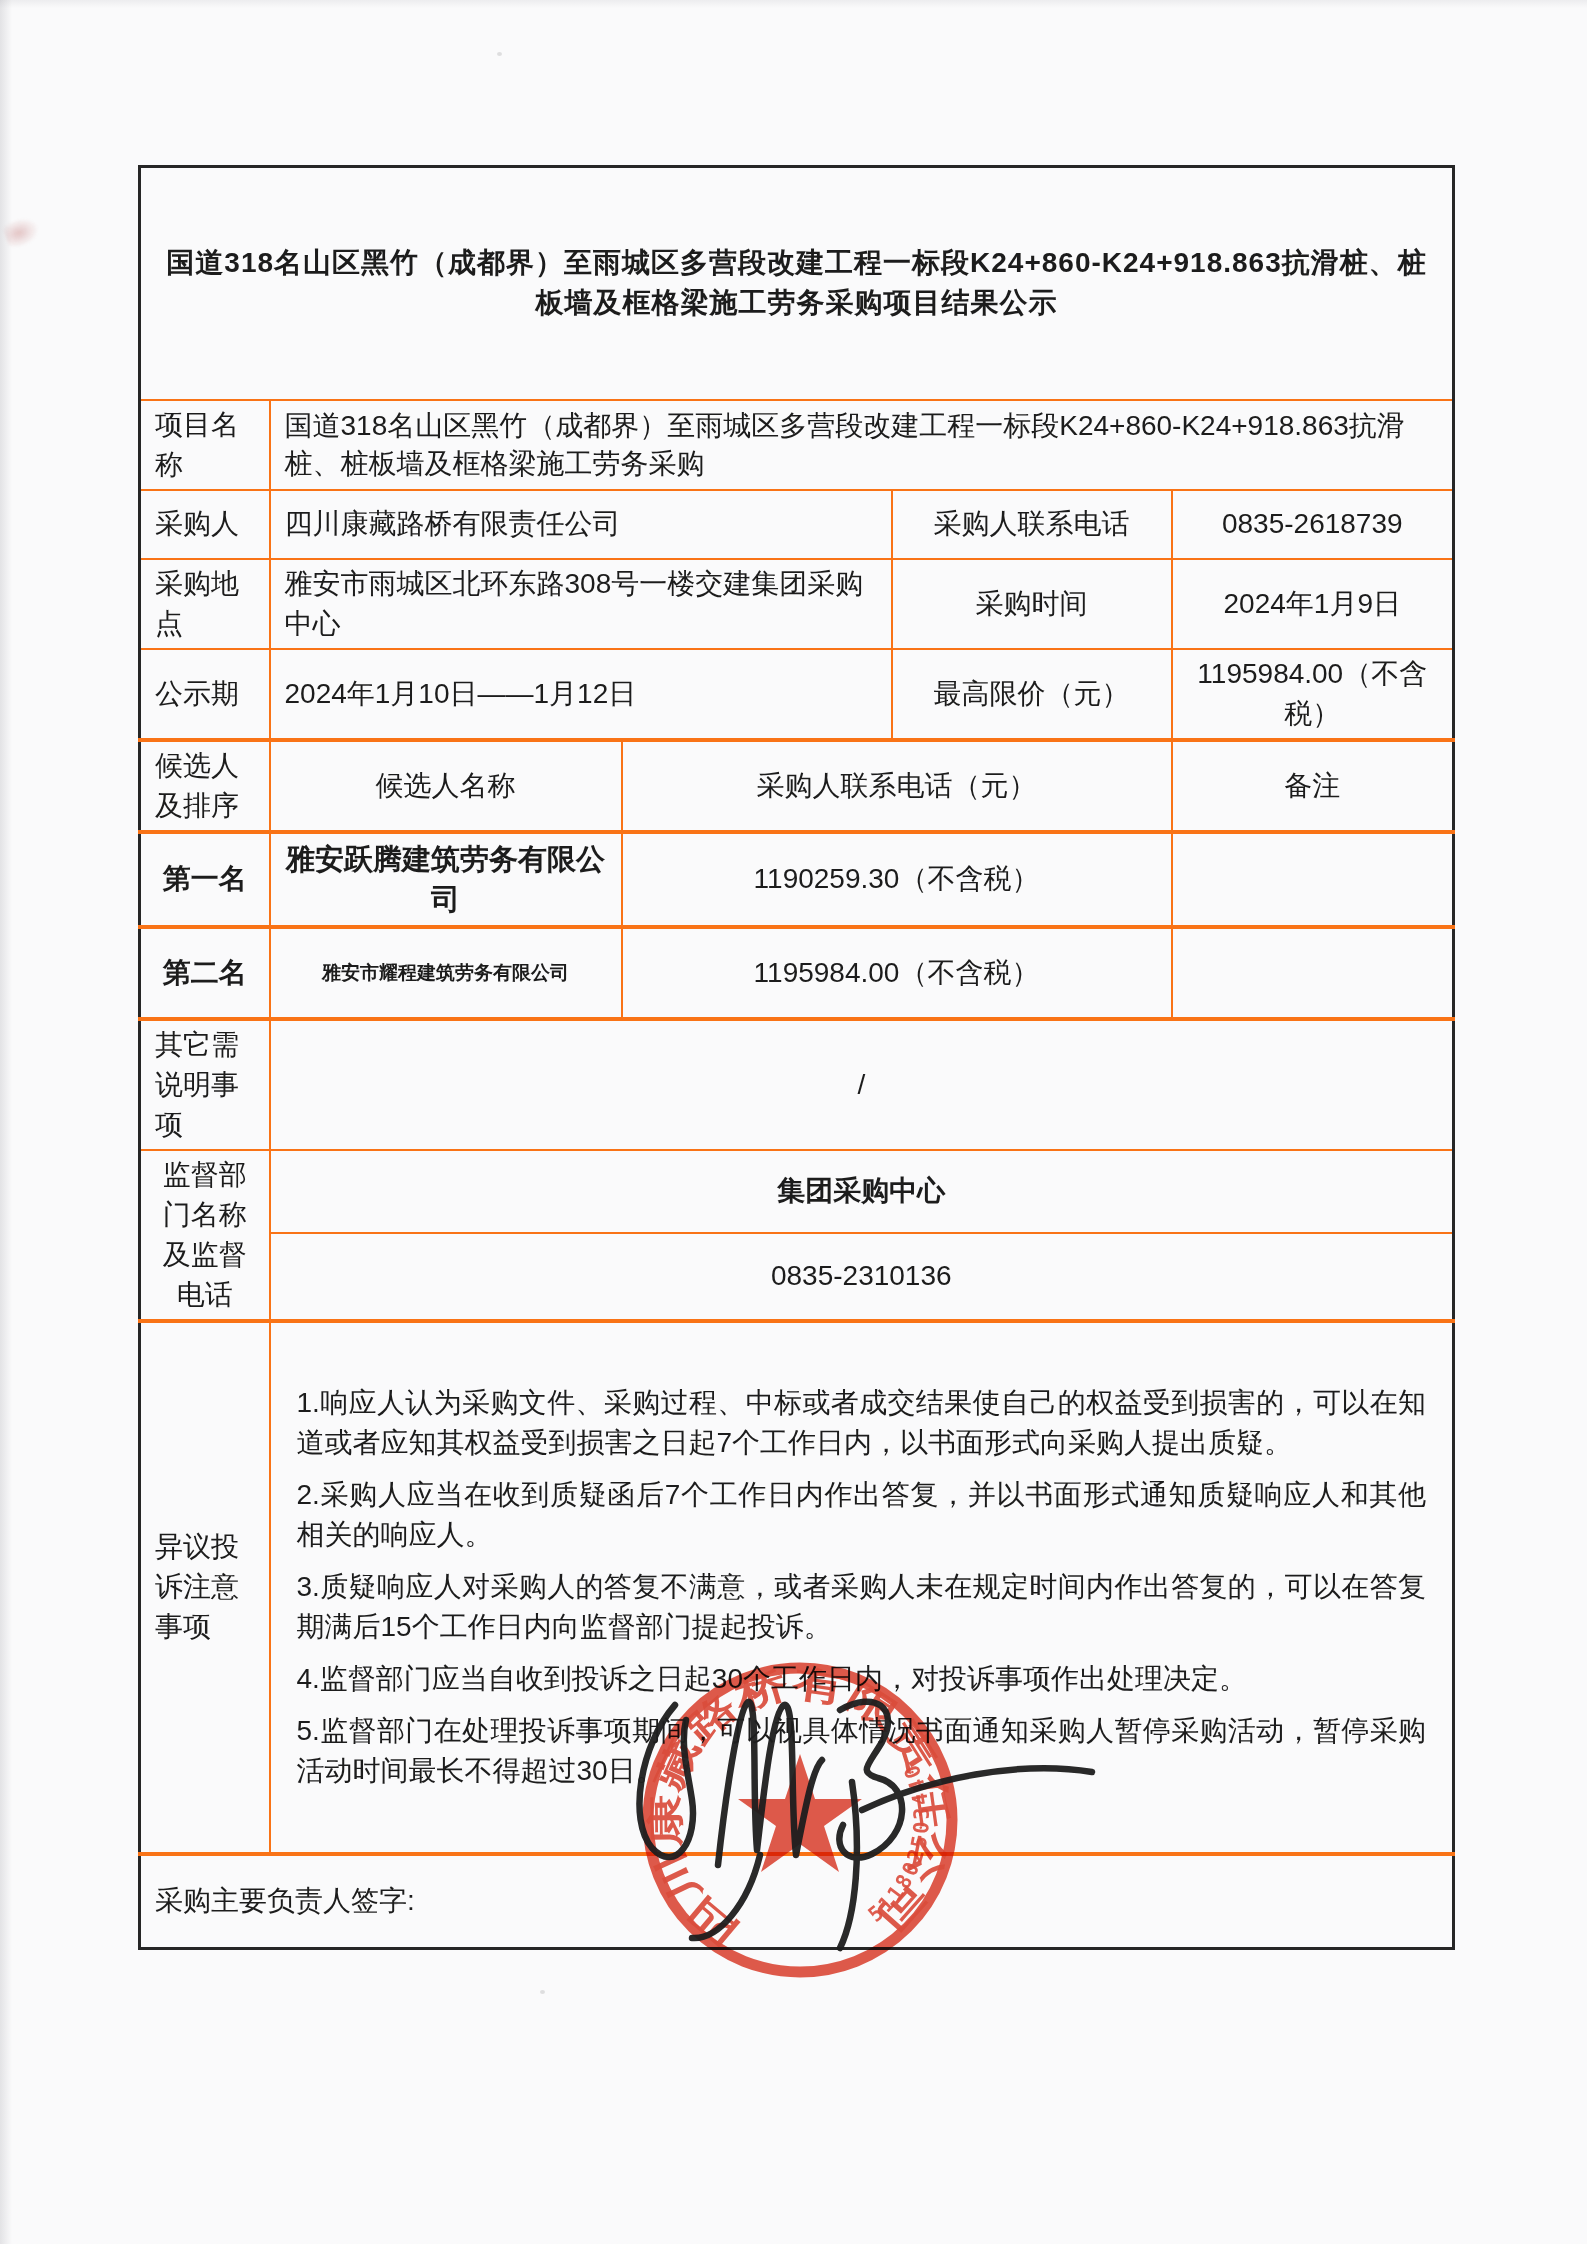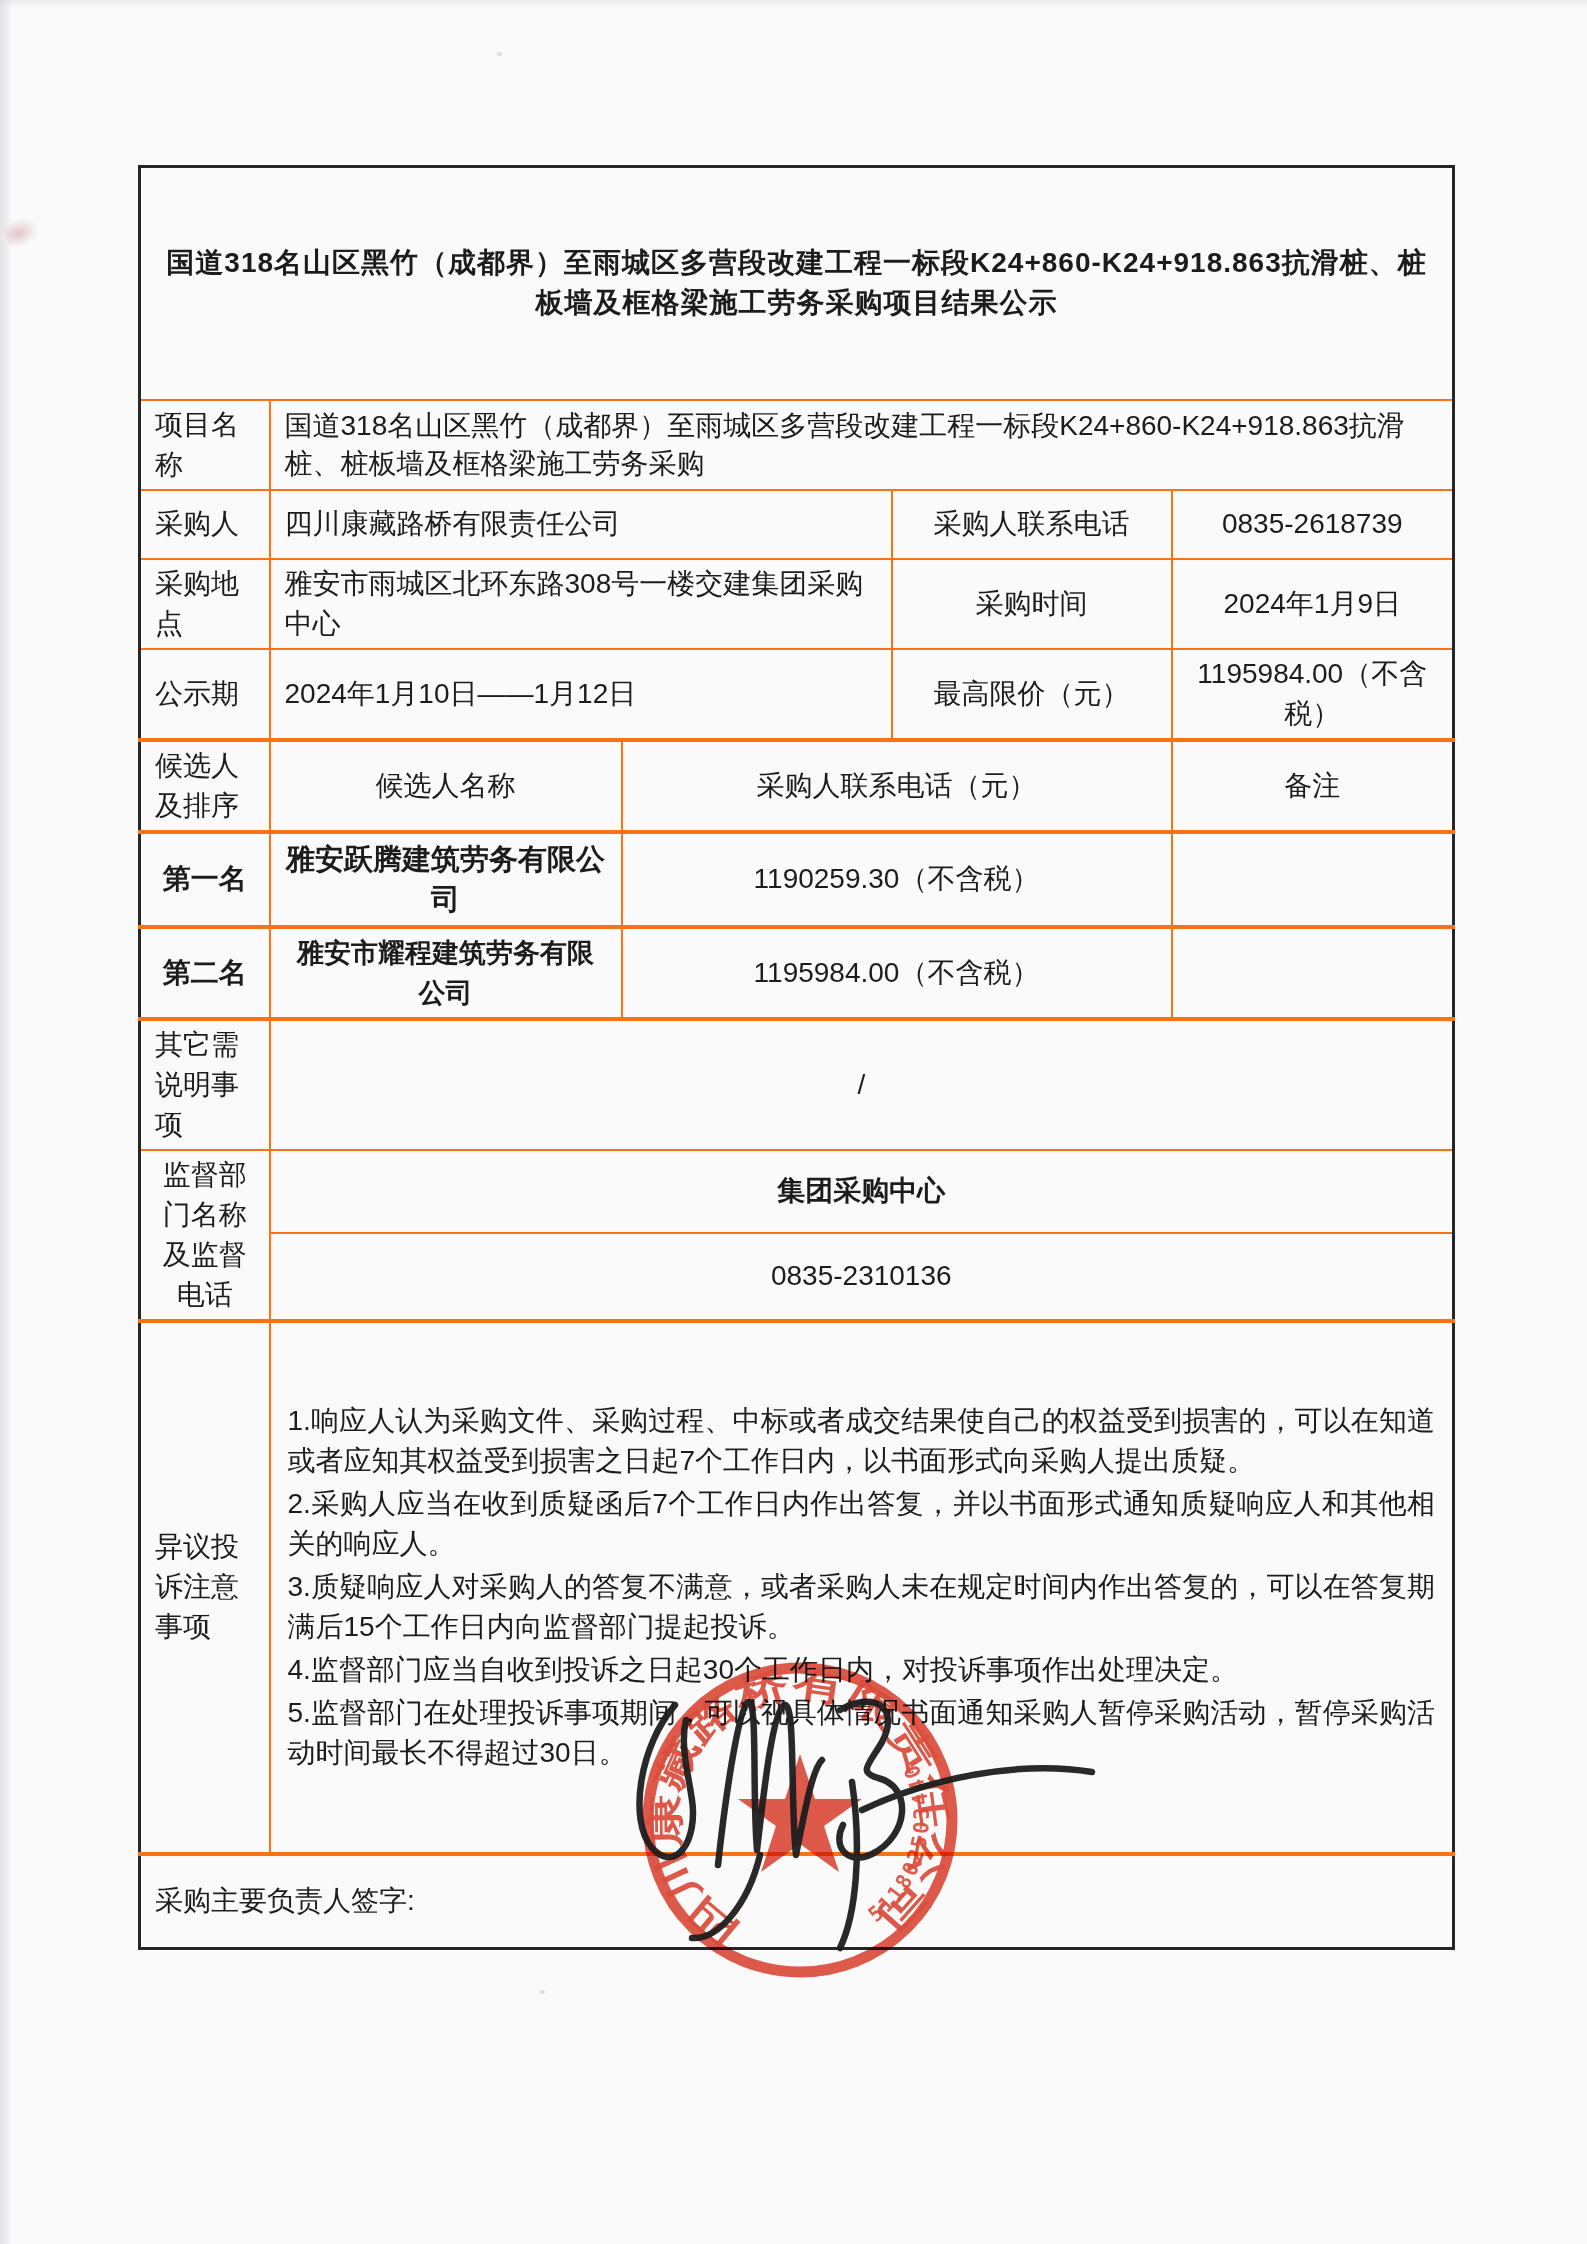--- a/index.html
+++ b/index.html
@@ -57,21 +57,21 @@
   td.lbl-center{text-align:center;padding:4px 16px;}
   td.val{text-align:left;}
   td.ctr{text-align:center;}
   td.price-wrap{text-align:center;line-height:38px;padding:4px 26px;}
   td.objection-cell{
     vertical-align:top;
     padding:58px 16px 10px 16px;
     line-height:47px;
     text-align:justify;
   }
-  .obj-item{margin:3px;}
+  .obj-item{margin:12px;}
   td.sign-cell{text-align:left;font-size:30px;}
   .stamp{
     position:absolute;left:628px;top:1648px;width:345px;height:345px;
     mix-blend-mode:multiply;opacity:.93;
   }
   .signature-ink{
     position:absolute;left:600px;top:1650px;width:520px;height:320px;
     opacity:.95;
   }
 </style>
@@ -134,21 +134,21 @@
 
   <tr style="height:95px" class="bt-thick">
     <td class="ctr" style="font-weight:bold">第一名</td>
     <td class="ctr" style="font-weight:bold;font-size:29px">雅安跃腾建筑劳务有限公司</td>
     <td colspan="2" class="ctr">1190259.30（不含税）</td>
     <td class="ctr"></td>
   </tr>
 
   <tr style="height:92px" class="bt-thick">
     <td class="ctr" style="font-weight:bold">第二名</td>
-    <td class="ctr" style="font-weight:bold;font-size:27px">雅安市耀程建筑劳务有限公司</td>
+    <td class="ctr" style="font-weight:bold;font-size:19px">雅安市耀程建筑劳务有限公司</td>
     <td colspan="2" class="ctr">1195984.00（不含税）</td>
     <td class="ctr"></td>
   </tr>
 
   <tr style="height:102px" class="bt-thick">
     <td class="lbl">其它需说明事项</td>
     <td colspan="4" class="ctr">/</td>
   </tr>
 
   <tr style="height:78px">

